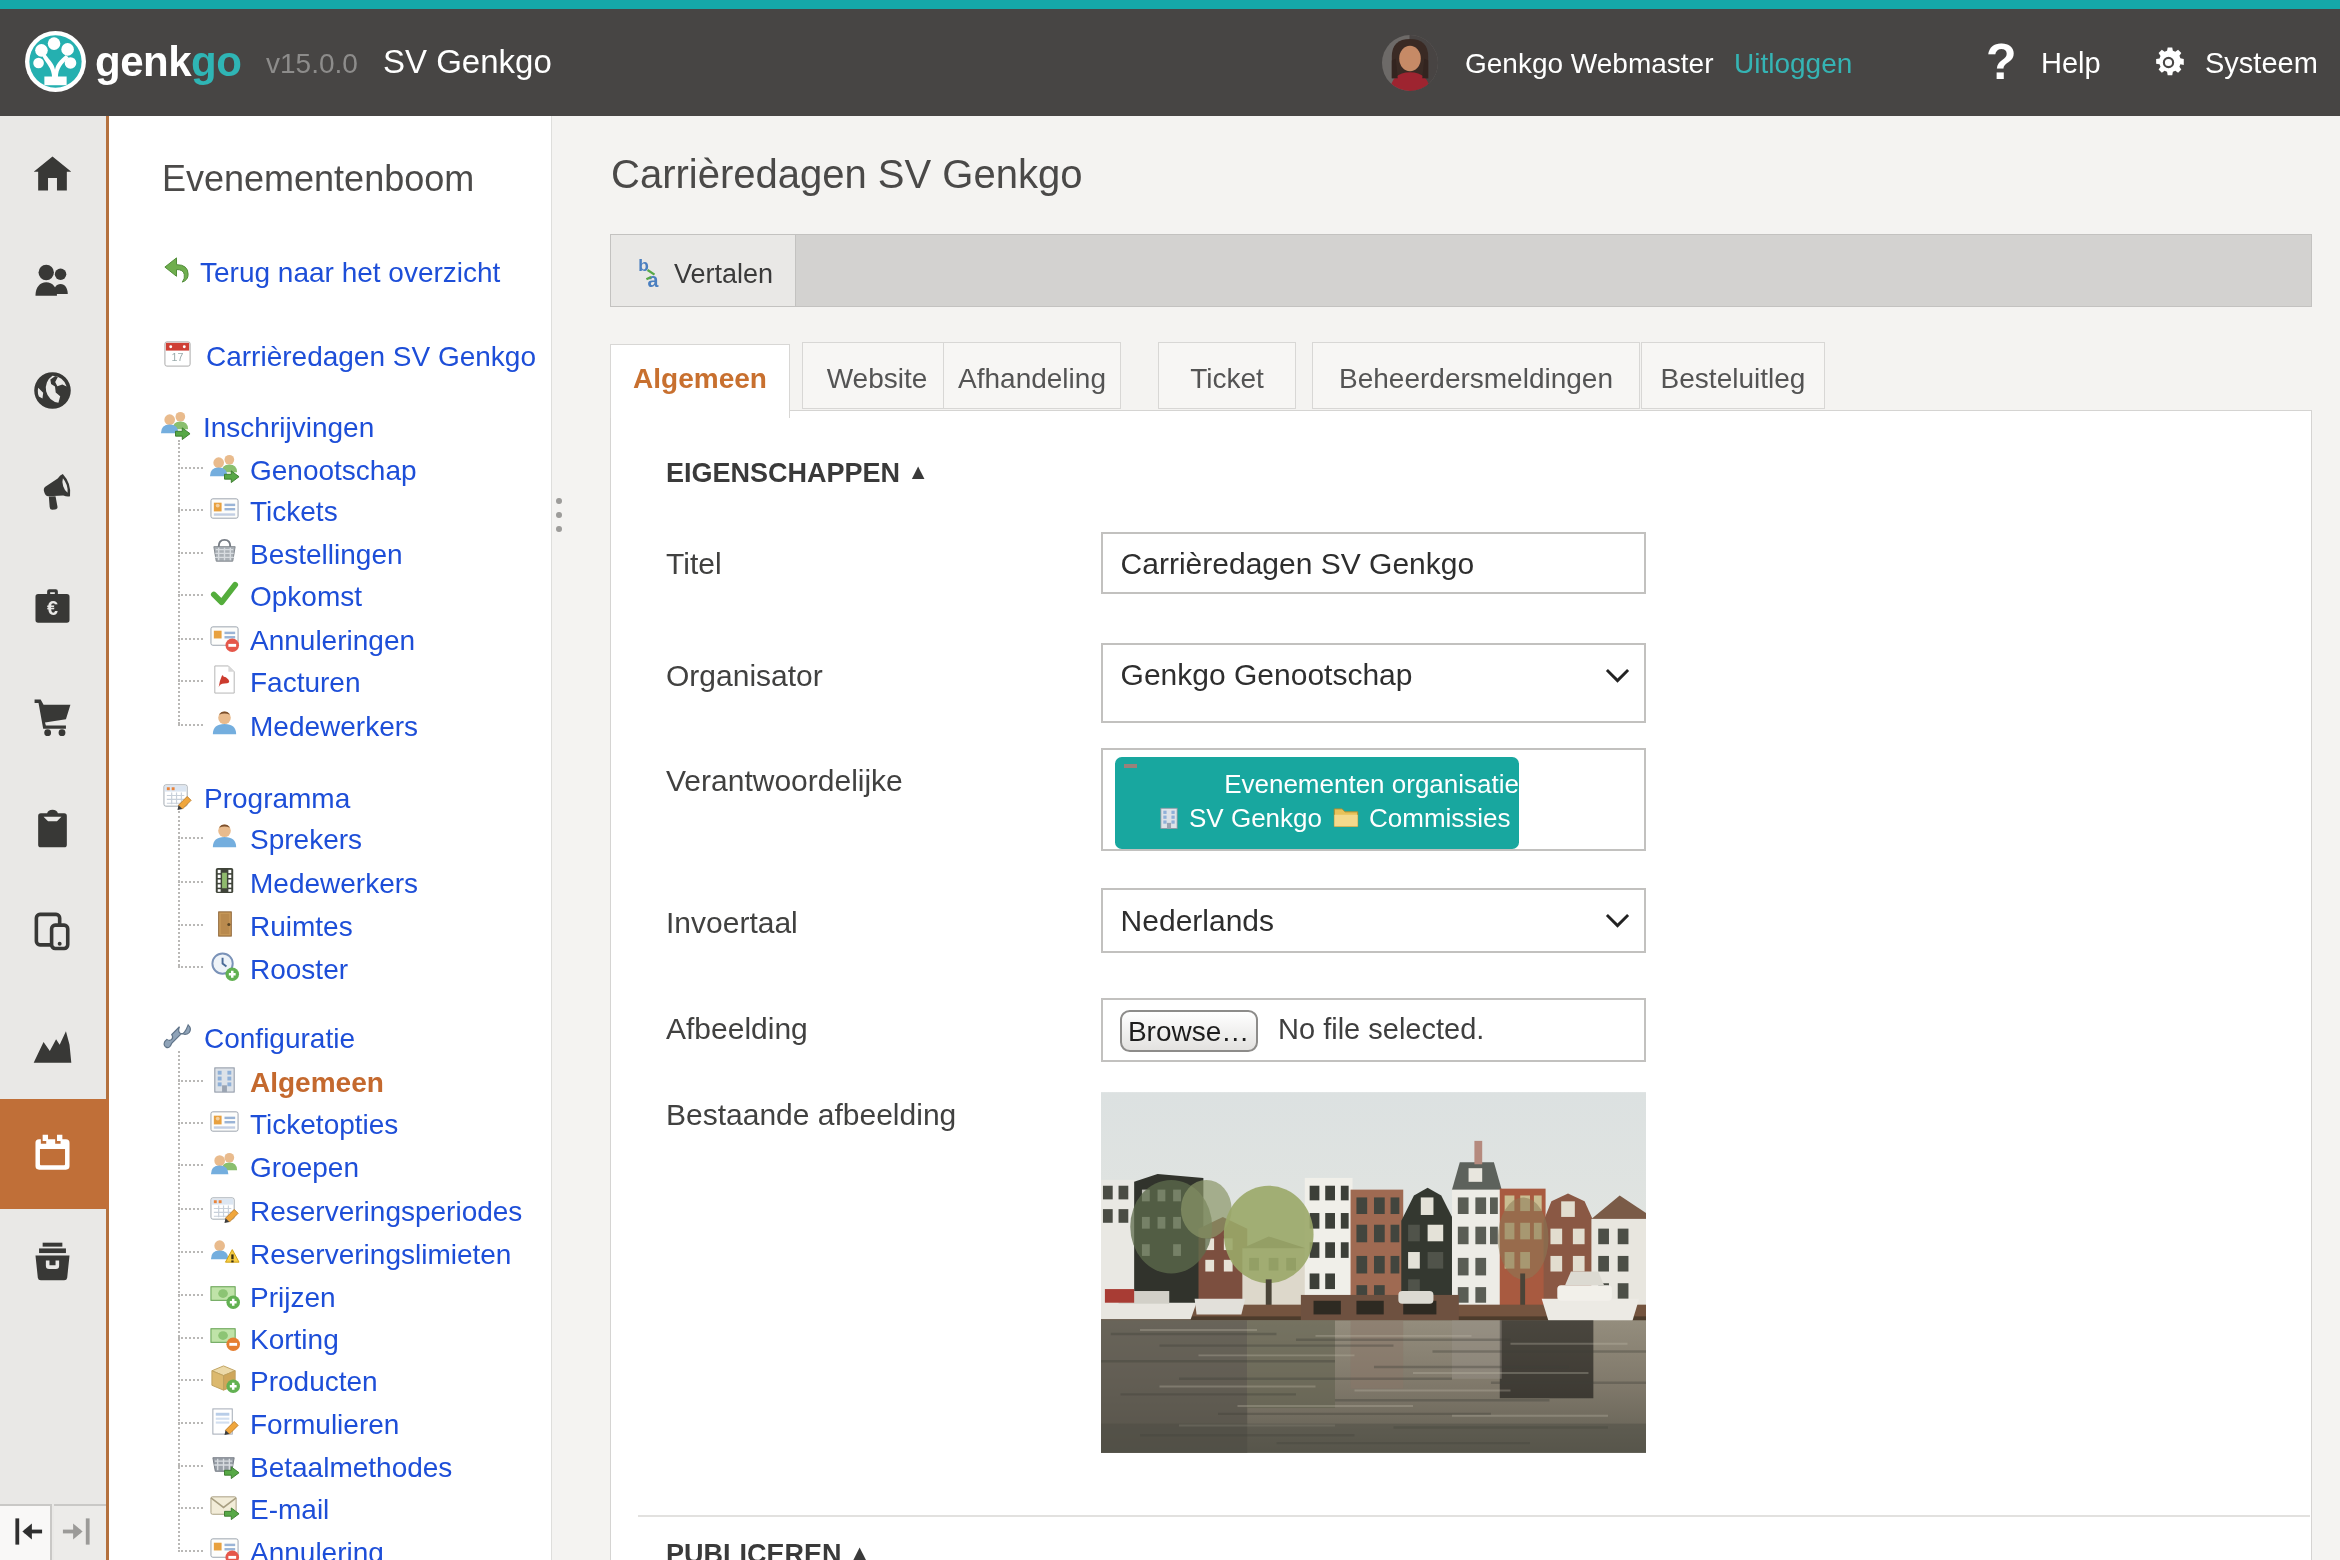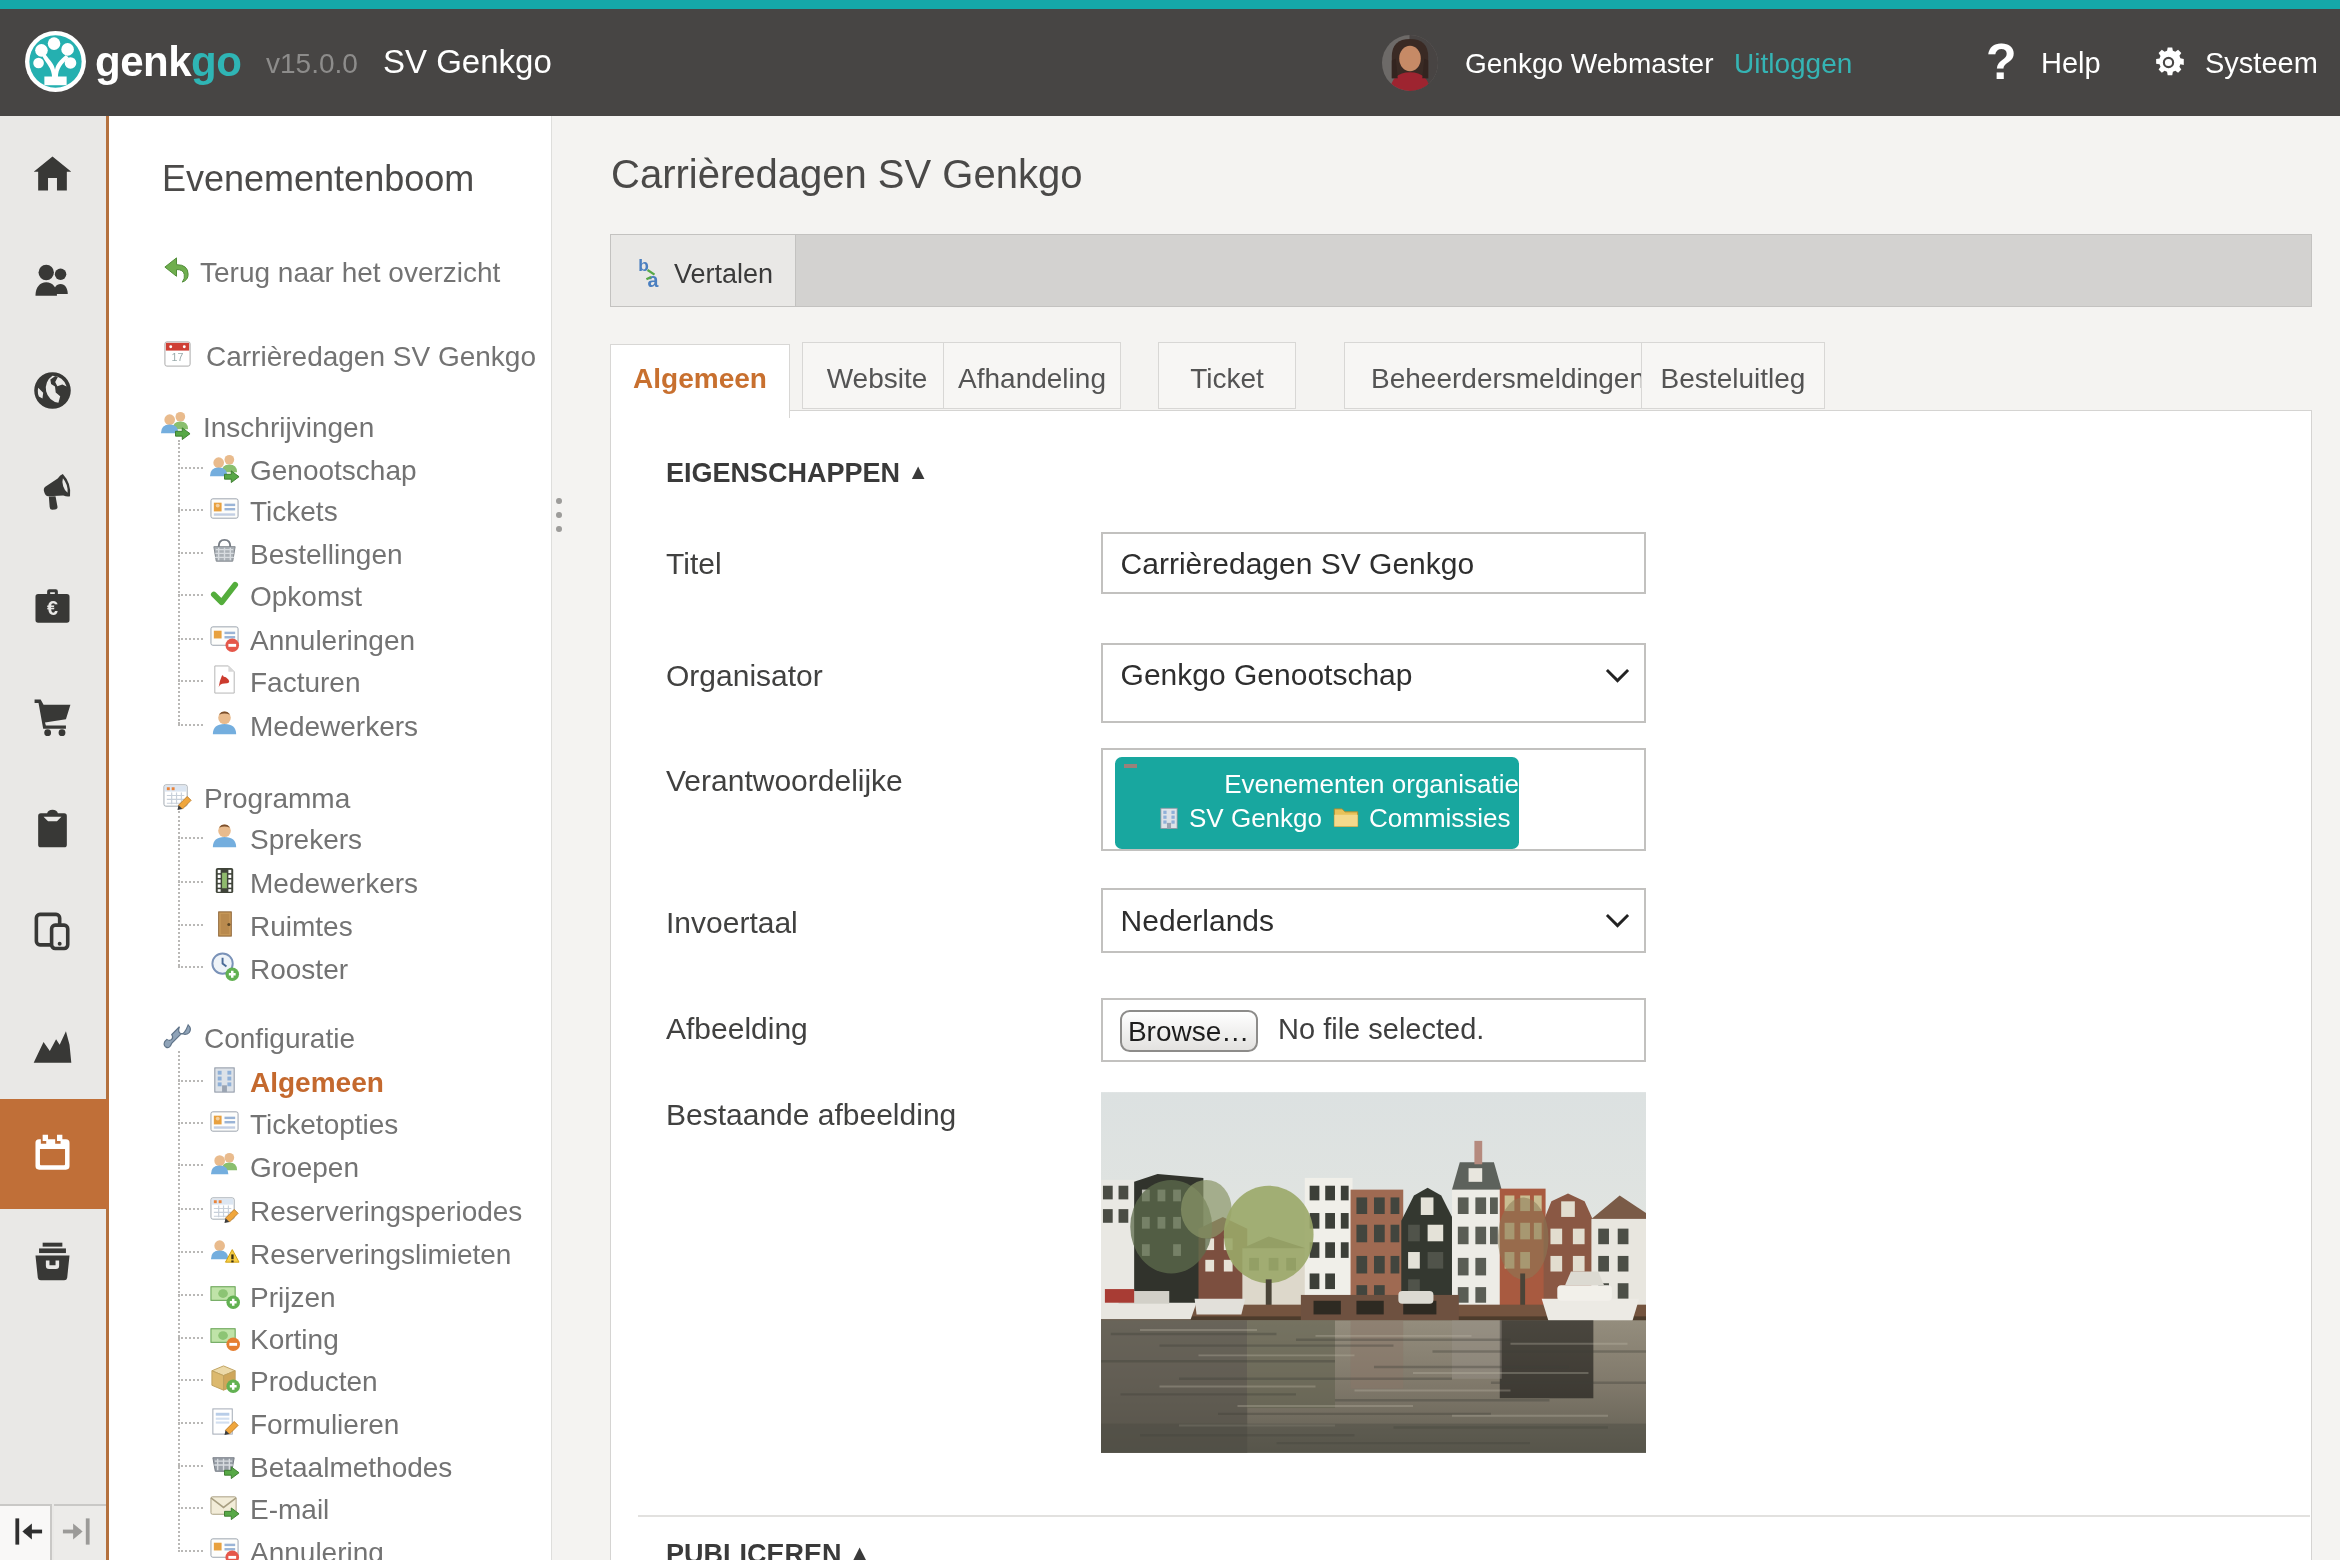--- a/index.html
+++ b/index.html
@@ -9,21 +9,21 @@
   
   #tealstrip { left:0; top:0; width:2341px; height:8.8px; background:#15a8a8; }
   #hdr { left:0; top:8.8px; width:2341px; height:107px; background:#474544; }
   .hdrtxt { color:#fff; }
   
   #sidebar { left:0; top:116px; width:109px; height:1444px; background:#e9e8e6; border-right:3.9px solid #b4713e; }
   #selblock { left:0; top:1099px; width:109px; height:110px; background:#c06f38; }
   .sbi { position:absolute; left:31px; width:43px; height:43px; }
   
   #nav { left:109px; top:116px; width:443px; height:1444px; background:#ffffff; border-right:1px solid #dededc; }
-  .nit { position:absolute; font-size:28px; color:#737373; white-space:nowrap; padding-top:2px; }
+  .nit { position:absolute; font-size:28px; color:#1d4ed8; white-space:nowrap; padding-top:2px; }
   .nico { position:absolute; width:31px; height:31px; }
   .tline { position:absolute; border-left:2px dotted #b9b8b6; width:0; }
   .hline { position:absolute; border-top:2px dotted #b9b8b6; height:0; }
   
   #title { left:611px; top:152px; font-size:40px; color:#4a4948; }
   #toolbar { left:610px; top:234px; width:1702px; height:73px; background:#d3d2d0; border:1px solid #c3c2c0; }
   #tbbtn { left:610px; top:234px; width:186px; height:73px; background:#e9e8e6; border:1px solid #c3c2c0; }
   .tab { position:absolute; top:342px; height:67px; background:#f7f6f4; border:1px solid #d8d7d5; font-size:28px; color:#545454; text-align:center; }
   #tabactive { position:absolute; top:344px; height:74px; left:610px; width:180px; background:#ffffff; border:1px solid #d8d7d5; border-bottom:none; z-index:3; color:#c8702f; font-weight:bold; font-size:28px; text-align:center; }
   #panel { left:610px; top:410px; width:1702px; height:1159px; background:#ffffff; border:1px solid #d5d4d2; z-index:1; }
@@ -459,21 +459,21 @@
   <g font-family="Liberation Sans" font-weight="bold">
     <text x="2" y="14" font-size="15" fill="#4a7fc0">b</text>
     <text x="10" y="28" font-size="17" fill="#4a7fc0">a</text>
   </g>
   <path d="M10 13 L16 17 M13 19 L9 21" stroke="#57a846" stroke-width="2"></path>
 </svg>
 <div class="abs" style="left:674px;top:259px;font-size:27px;color:#3a3a3a">Vertalen</div>
 <div class="tab" style="left:802px;width:150px"><span style="line-height:71px">Website</span></div>
 <div class="tab" style="left:943px;width:178px"><span style="line-height:71px">Afhandeling</span></div>
 <div class="tab" style="left:1158px;width:138px"><span style="line-height:71px">Ticket</span></div>
-<div class="tab" style="left:1344px;width:328px"><span style="line-height:71px">Beheerdersmeldingen</span></div>
+<div class="tab" style="left:1312px;width:328px"><span style="line-height:71px">Beheerdersmeldingen</span></div>
 <div class="tab" style="left:1641px;width:184px"><span style="line-height:71px">Besteluitleg</span></div>
 <div class="abs" id="panel"></div>
 <div class="abs" id="tabactive"><span style="line-height:68px">Algemeen</span></div>
 
 <div class="abs" style="left:666px;top:458px;font-size:27px;font-weight:bold;color:#3a3a3a;z-index:2">EIGENSCHAPPEN <span style="font-size:21.5px;position:relative;top:-2.9px">▲</span></div>
 <div class="flabel" style="top:547px">Titel</div>
 <div class="fbox ftext" style="top:532px;height:62px;line-height:59px;padding-left:17.6px">Carrièredagen SV Genkgo</div>
 <div class="flabel" style="top:659px">Organisator</div>
 <div class="fbox ftext" style="top:643px;height:80px;line-height:60px;padding-left:17.6px">Genkgo Genootschap
   <svg style="position:absolute;right:13.7px;top:21.5px" width="25" height="17.6" viewBox="0 0 26 18">

